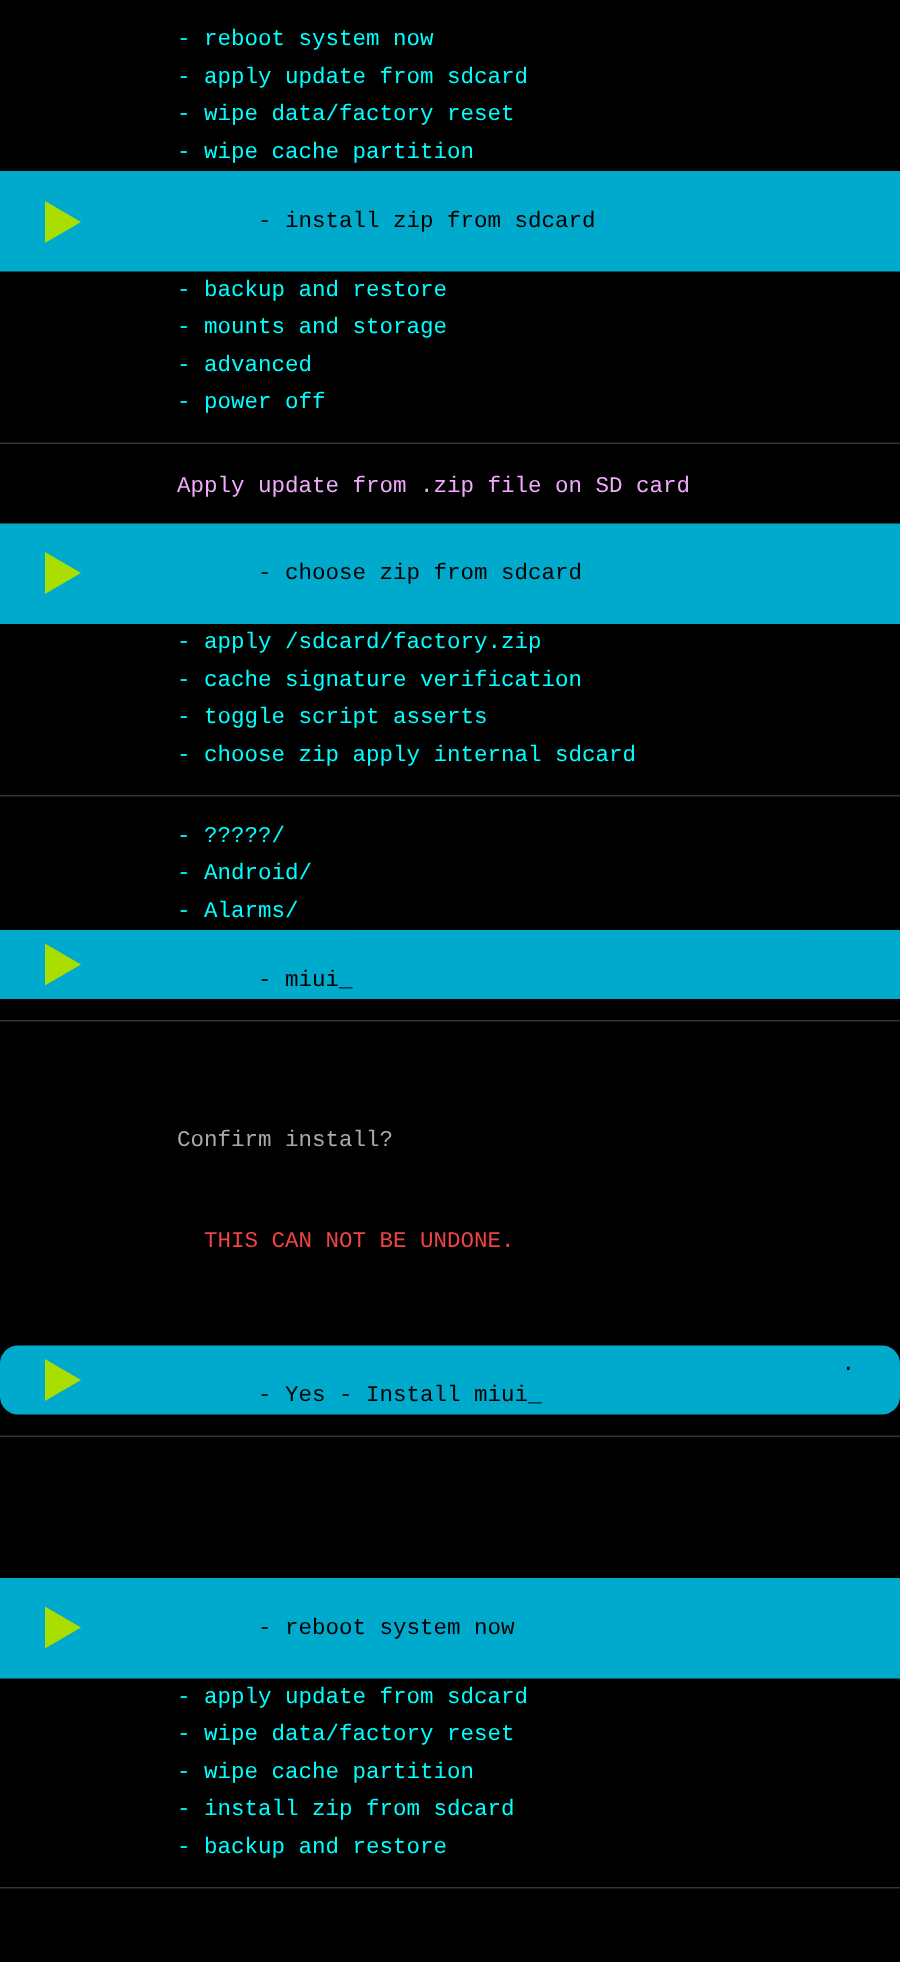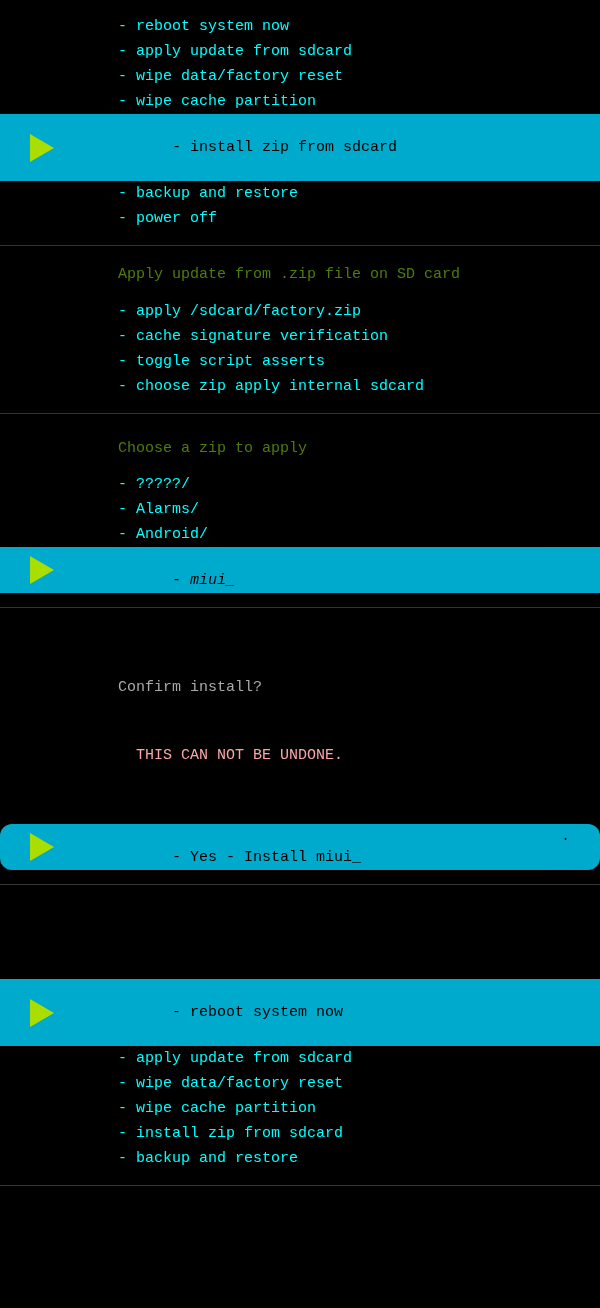--- a/index.html
+++ b/index.html
@@ -48,21 +48,21 @@
 
     .arrow {
       width: 0;
       height: 0;
       border-top: 14px solid transparent;
       border-bottom: 14px solid transparent;
       border-left: 24px solid #aadd00;
     }
 
     .section-title {
-      color: #4d7c0f;
+      color: #f0abfc;
       padding: 8px 0 8px 118px;
       white-space: pre;
       line-height: 1.5;
     }
 
     .blurred {
       filter: blur(3px);
       display: inline-block;
     }
   </style>
@@ -75,53 +75,60 @@
     <div class="menu-item">- apply update from sdcard</div>
     <div class="menu-item">- wipe data/factory reset</div>
     <div class="menu-item">- wipe cache partition</div>
     <div class="menu-item selected">
       <div class="arrow-container">
         <div class="arrow"></div>
       </div>
       - install zip from sdcard
     </div>
     <div class="menu-item">- backup and restore</div>
+    <div class="menu-item">- mounts and storage</div>
+    <div class="menu-item">- advanced</div>
     <div class="menu-item">- power off</div>
   </div>
 </div>
 
 <div class="section">
   <div class="section-title">Apply update from .zip file on SD card</div>
   <div class="menu-list">
+    <div class="menu-item selected">
+      <div class="arrow-container">
+        <div class="arrow"></div>
+      </div>
+      - choose zip from sdcard
+    </div>
     <div class="menu-item">- apply /sdcard/factory.zip</div>
     <div class="menu-item">- cache signature verification</div>
     <div class="menu-item">- toggle script asserts</div>
     <div class="menu-item">- choose zip apply internal sdcard</div>
   </div>
 </div>
 
 <div class="section">
-  <div class="section-title" style="padding-top:14px;">Choose a zip to apply</div>
   <div class="menu-list">
     <div class="menu-item">- ?????/</div>
+    <div class="menu-item">- Android/</div>
     <div class="menu-item">- Alarms/</div>
-    <div class="menu-item">- Android/</div>
-    <div class="menu-item selected" style="position:relative;font-style:italic;">
+    <div class="menu-item selected" style="position:relative;">
       <div class="arrow-container">
         <div class="arrow"></div>
       </div>
       - miui_<span class="blurred" style="color:#000;background:#00aacc;width:300px;display:inline-block;">&nbsp;&nbsp;&nbsp;&nbsp;&nbsp;&nbsp;&nbsp;&nbsp;&nbsp;&nbsp;&nbsp;&nbsp;&nbsp;&nbsp;&nbsp;&nbsp;&nbsp;&nbsp;&nbsp;&nbsp;&nbsp;&nbsp;&nbsp;&nbsp;&nbsp;&nbsp;&nbsp;&nbsp;&nbsp;&nbsp;&nbsp;&nbsp;&nbsp;&nbsp;</span>
     </div>
   </div>
 </div>
 
 <div class="section">
   <div class="section-title" style="padding-top:14px; color:#aaaaaa;">
     <div>Confirm install?</div>
-    <div style="color:#fca5a5;">  THIS CAN NOT BE UNDONE.</div>
+    <div style="color:#ef4444;">  THIS CAN NOT BE UNDONE.</div>
   </div>
   <div class="menu-list">
     <div class="menu-item selected" style="position:relative;border-radius:12px;">
       <div class="arrow-container">
         <div class="arrow"></div>
       </div>
       - Yes - Install miui_<span class="blurred" style="color:#000;background:#00aacc;width:200px;display:inline-block;">&nbsp;&nbsp;&nbsp;&nbsp;&nbsp;&nbsp;&nbsp;&nbsp;&nbsp;&nbsp;&nbsp;&nbsp;&nbsp;&nbsp;&nbsp;&nbsp;&nbsp;&nbsp;&nbsp;&nbsp;&nbsp;&nbsp;&nbsp;&nbsp;</span>.
     </div>
   </div>
 </div>

